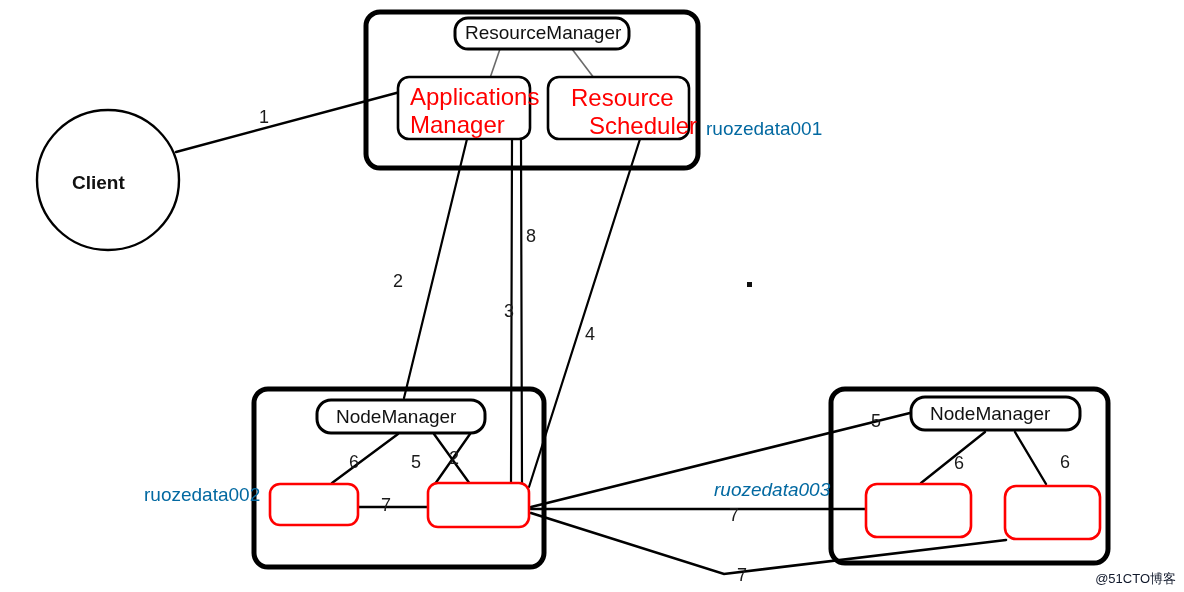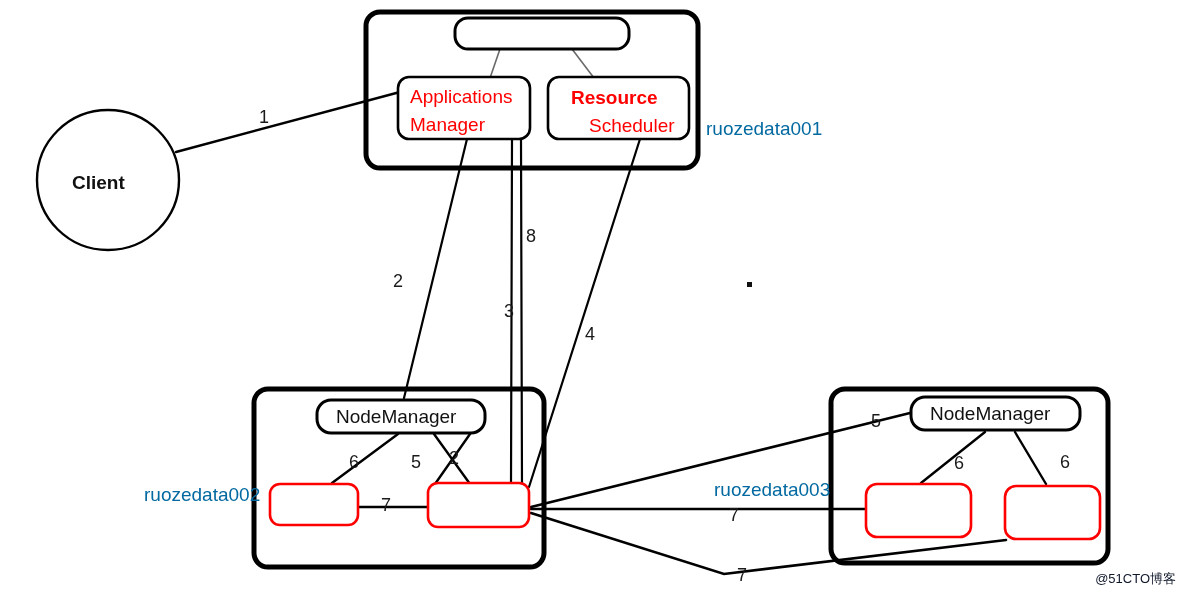--- a/index.html
+++ b/index.html
@@ -3,21 +3,21 @@
 <meta charset="utf-8">
 <style>
   html,body{margin:0;padding:0;background:#ffffff;}
   body{width:1184px;height:592px;overflow:hidden;font-family:"Liberation Sans",sans-serif;}
   #canvas{position:relative;width:1184px;height:592px;background:#fff;}
   #canvas svg{position:absolute;left:0;top:0;width:1184px;height:592px;}
   .lbl{position:absolute;white-space:nowrap;color:#0369a1;}
   .host-label{font-size:19px;}
   .num{font-size:18px;color:#1a1a1a;}
   .node-text{font-size:19px;color:#111;}
-  .red-text{font-size:19px;color:#ff0000;line-height:25px;}
+  .red-text{font-size:24px;color:#ff0000;line-height:25px;}
   .wm{position:absolute;right:8px;bottom:4px;font-size:13px;color:#0f172a;}
 </style>
 </head>
 <body>
 
 <div id="canvas">
 
   <svg viewBox="0 0 1184 592">
 
     <g stroke="#000000" fill="none" stroke-linecap="round">
@@ -73,33 +73,34 @@
     <rect x="911" y="397" width="169" height="33" rx="14" ry="14" fill="#fff" stroke="#000" stroke-width="3"></rect>
 
     <rect x="270" y="484" width="88" height="41" rx="10" ry="10" fill="#fff" stroke="#ff0000" stroke-width="2.6"></rect>
     <rect x="428" y="483" width="101" height="44" rx="10" ry="10" fill="#fff" stroke="#ff0000" stroke-width="2.6"></rect>
     <rect x="866" y="484" width="105" height="53" rx="11" ry="11" fill="#fff" stroke="#ff0000" stroke-width="2.6"></rect>
     <rect x="1005" y="486" width="95" height="53" rx="11" ry="11" fill="#fff" stroke="#ff0000" stroke-width="2.6"></rect>
   </svg>
 
   <div class="lbl node-text" style="left:72px;top:172px;font-weight:bold;">Client</div>
 
+  <div class="lbl node-text" style="left:465px;top:22px;">ResourceManager</div>
 
   <div class="lbl red-text" style="left:410px;top:84px;">Applications</div>
   <div class="lbl red-text" style="left:410px;top:112px;">Manager</div>
 
-  <div class="lbl red-text" style="left:571px;top:85px;font-weight:bold;">Resource</div>
+  <div class="lbl red-text" style="left:571px;top:85px;">Resource</div>
   <div class="lbl red-text" style="left:589px;top:113px;">Scheduler</div>
 
   <div class="lbl node-text" style="left:336px;top:406px;">NodeManager</div>
   <div class="lbl node-text" style="left:930px;top:403px;">NodeManager</div>
 
   <div class="lbl host-label" style="left:706px;top:118px;">ruozedata001</div>
   <div class="lbl host-label" style="left:144px;top:484px;">ruozedata002</div>
-  <div class="lbl host-label" style="left:714px;top:479px;">ruozedata003</div>
+  <div class="lbl host-label" style="left:714px;top:479px;font-style:italic;">ruozedata003</div>
 
   <div id="edge-label-layer">
       <div class="lbl num" style="left: 259px; top: 107px;">1</div>
       <div class="lbl num" style="left: 393px; top: 271px;">2</div>
       <div class="lbl num" style="left: 526px; top: 226px;">8</div>
       <div class="lbl num" style="left: 504px; top: 301px;">3</div>
       <div class="lbl num" style="left: 585px; top: 324px;">4</div>
       <div class="lbl num" style="left: 349px; top: 452px;">6</div>
       <div class="lbl num" style="left: 411px; top: 452px;">5</div>
       <div class="lbl num" style="left: 449px; top: 448px;">2</div>

